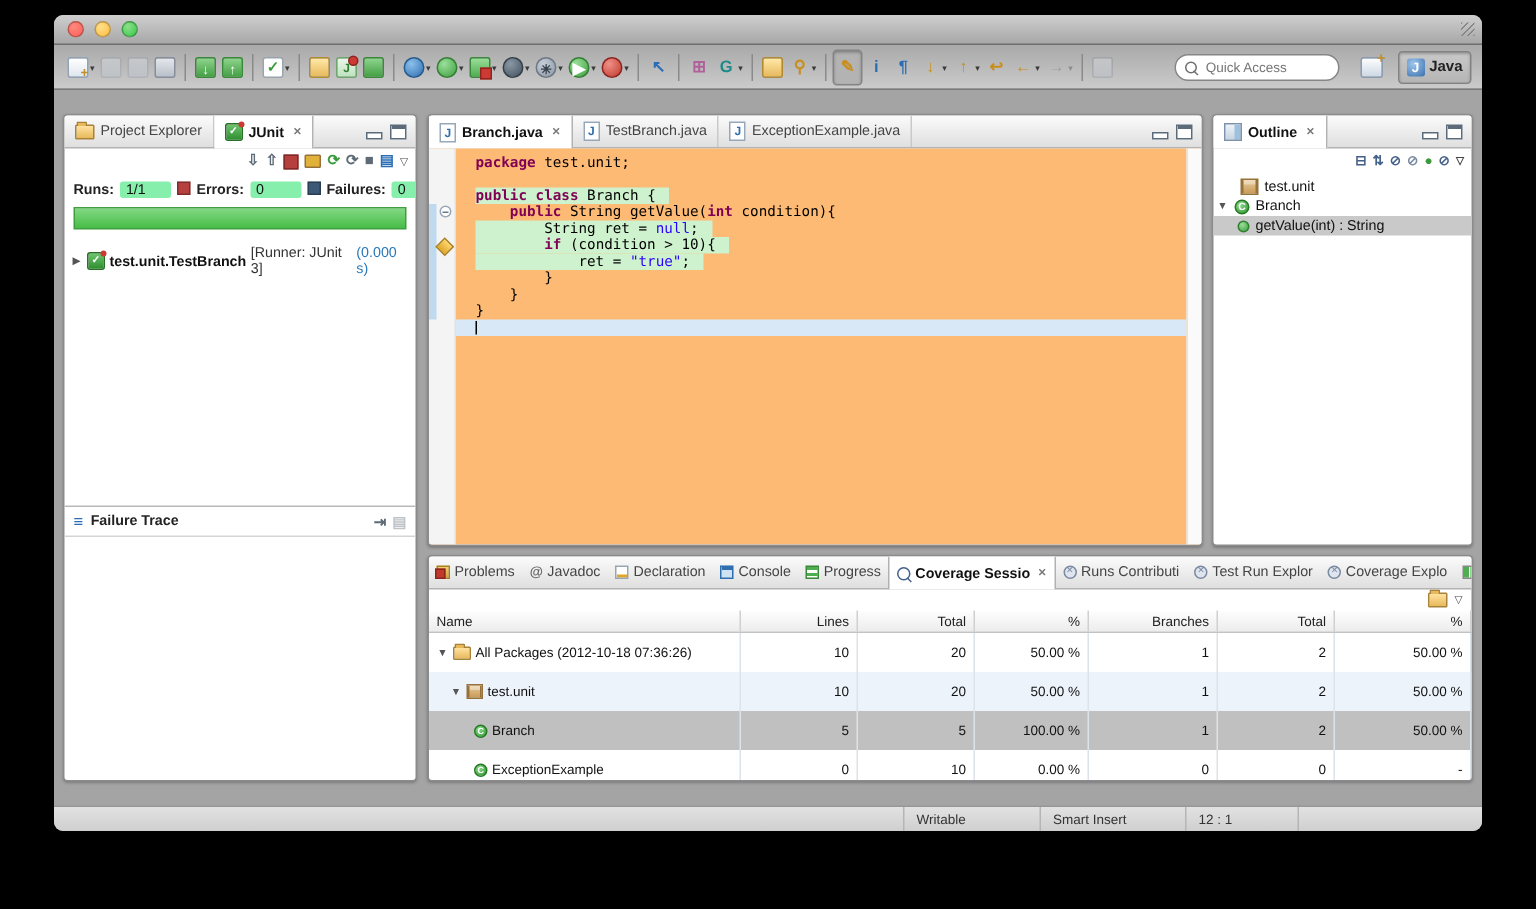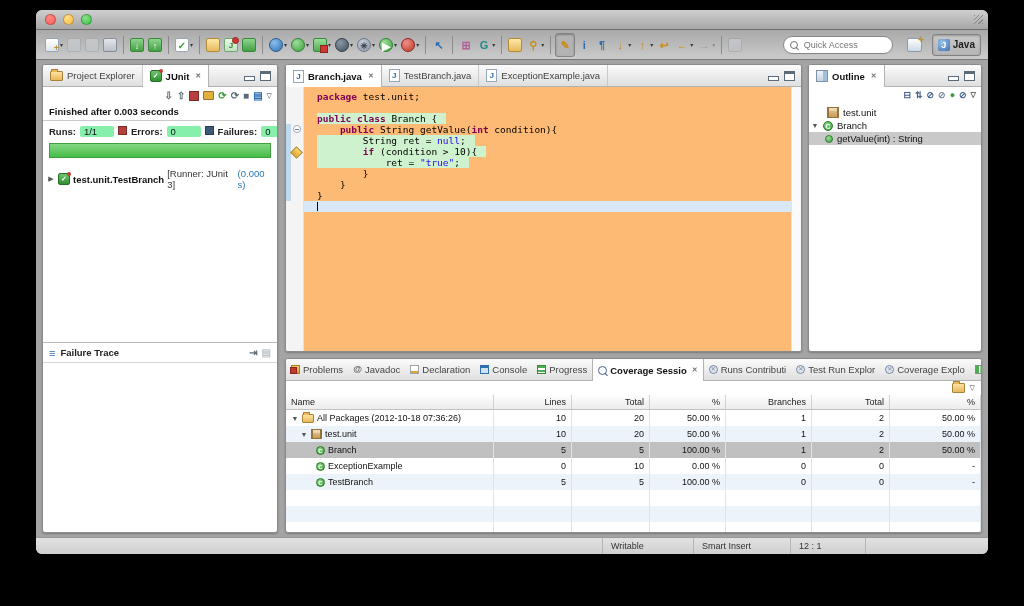--- a/index.html
+++ b/index.html
@@ -53,21 +53,21 @@
   .mag{width:6px;height:6px;border:1.4px solid #6f6f6f;border-radius:50%;position:relative;flex:none;}
   .mag::after{content:"";position:absolute;width:4px;height:1.4px;background:#6f6f6f;transform:rotate(45deg);left:4.5px;top:6px;}
   .persp{display:flex;align-items:center;gap:5px;margin-left:9px;}
   .pbtn{height:20px;display:flex;align-items:center;gap:3px;padding:0 5px;border-radius:3px;font-size:10px;color:#222;}
   .pbtn.active{background:linear-gradient(#c9c9c9,#b5b5b5);border:1px solid #828282;box-shadow:inset 0 1px 2px rgba(0,0,0,.25);font-weight:bold;}
   .pj{width:12px;height:12px;border-radius:2px;background:radial-gradient(circle at 35% 30%,#9ec6ec,#3a6fae);
     color:#fff;font-size:9px;line-height:12px;text-align:center;font-weight:bold;}
   .pnew{width:13px;height:12px;background:linear-gradient(#fdfdfd,#cdd8e4);border:1px solid #8b9bb0;border-radius:2px;position:relative;}
   .pnew::after{content:"+";position:absolute;right:-3px;top:-5px;color:#c08f2f;font-size:10px;font-weight:bold;}
   
-  .workbench{flex:1;display:flex;gap:7px;padding:4px 6px;min-height:0;}
+  .workbench{flex:1;display:flex;gap:7px;padding:16px 6px;min-height:0;}
   .panel{background:#fff;border:1px solid #8b8b8b;border-radius:3px;display:flex;flex-direction:column;
     overflow:hidden;box-shadow:0 1px 2px rgba(0,0,0,.25);}
   .tabstrip{height:21px;background:linear-gradient(#fbfbfb,#dfdfdf);border-bottom:1px solid #b2b2b2;
     display:flex;align-items:stretch;font-size:9.5px;color:#444;flex:none;white-space:nowrap;}
   .tab{display:flex;align-items:center;gap:4px;padding:0 7px;border-right:1px solid #c9c9c9;}
   .tab.active{background:#fff;color:#111;font-weight:bold;margin-bottom:-1px;border-right:1px solid #b2b2b2;}
   .tclose{font-size:7px;color:#777;margin-left:2px;}
   .winbtns{margin-left:auto;display:flex;align-items:center;gap:5px;padding-right:6px;}
   .mini{width:9px;height:3px;background:#fff;border:1px solid #5b6b7a;margin-top:5px;}
   .maxi{width:9px;height:8px;background:#fff;border:1px solid #5b6b7a;box-shadow:inset 0 2px #5b6b7a;}
@@ -162,21 +162,21 @@
   .th,.td{box-sizing:border-box;padding:0 5px;display:flex;align-items:center;border-right:1px solid #dde3ea;height:100%;}
   .th{border-right:1px solid #d0d0d0;}
   .num{justify-content:flex-end;}
   .c-name{width:208px;flex:none;}
   .c-lines{width:78px;flex:none;}
   .c-total{width:78px;flex:none;}
   .c-pct{width:76px;flex:none;}
   .c-br{width:86px;flex:none;}
   .c-btotal{width:78px;flex:none;}
   .c-bpct{flex:1;}
-  .trow{height:16px;display:flex;flex:none;align-items:center;}
+  .trow{height:26px;display:flex;flex:none;align-items:center;}
   .trow.odd{background:#edf3fa;}
   .trow.sel{background:#c0c0c0;}
   .namecell{display:flex;align-items:center;gap:3px;overflow:hidden;}
   .ind1{padding-left:14px;}
   .ind2{padding-left:30px;}
   .tbl .i-class{width:9px;height:9px;font-size:6px;line-height:9px;}
   .tbl .i-pkg{width:9px;height:8px;}
   .tbl .i-folder{width:10px;height:7px;}
   
   .statusbar{height:16px;background:linear-gradient(#e2e2e2,#cfcfcf);border-top:1px solid #979797;
@@ -356,21 +356,20 @@
         <span class="vt c-gray">⇩</span>
         <span class="vt c-gray">⇧</span>
         <span class="sq-red"></span>
         <span class="sq-lock"></span>
         <span class="vt" style="color:#3a9a3a">⟳</span>
         <span class="vt c-gray">⟳</span>
         <span class="vt c-gray">■</span>
         <span class="vt c-blue">▤</span>
         <span class="vmenu">▽</span>
       </div>
-      <div class="finished">Finished after 0.003 seconds</div>
       <div class="counters">
         <span>Runs:</span>
         <span class="cval">1/1</span>
         <span class="cicon ci-err"></span>
         <span>Errors:</span>
         <span class="cval">0</span>
         <span class="cicon ci-fail"></span>
         <span>Failures:</span>
         <span class="cval">0</span>
       </div>

